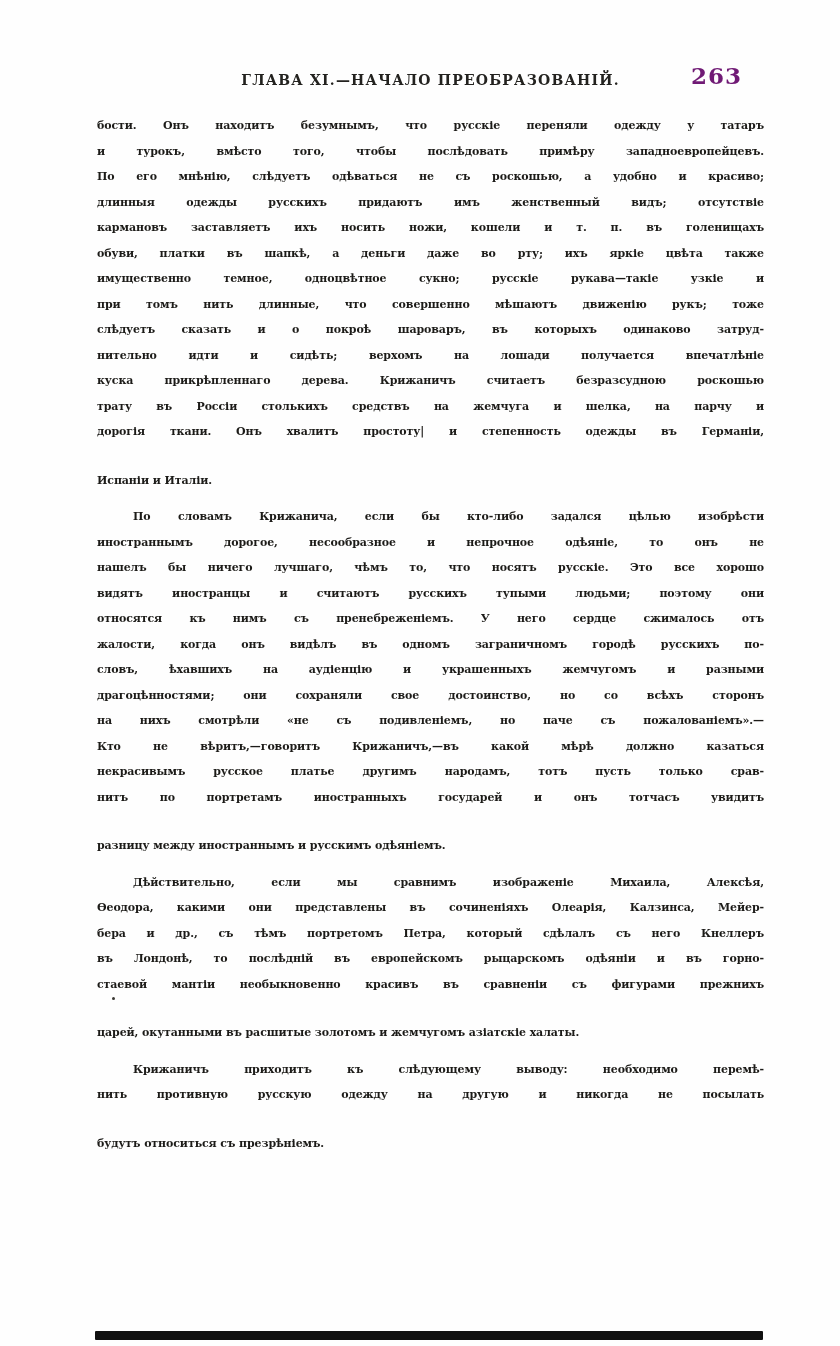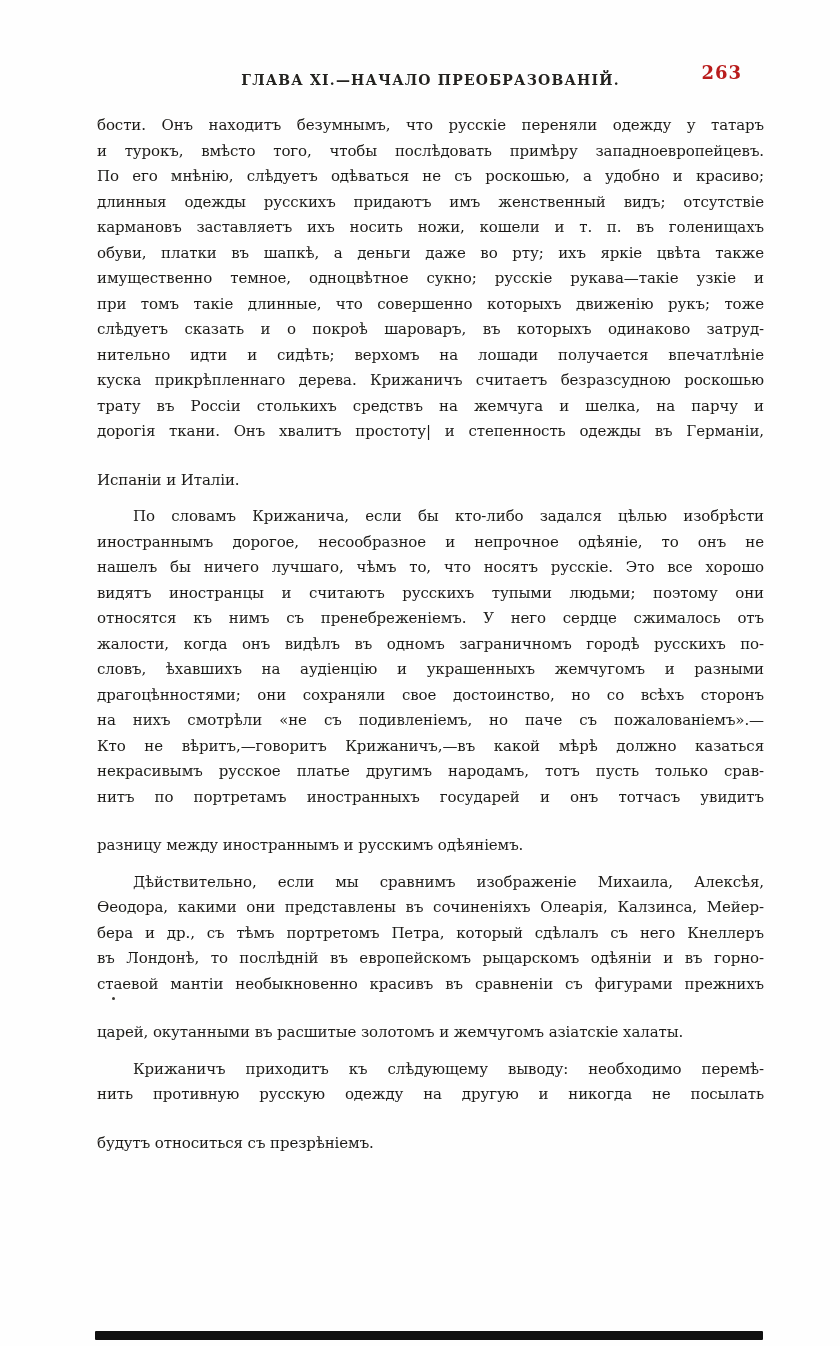--- a/index.html
+++ b/index.html
@@ -27,37 +27,37 @@
     letter-spacing: 1.2px;
     color: #23221f;
     white-space: nowrap;
   }
   .page-number {
     position: absolute;
     top: 62px;
     left: 686px;
     width: 56px;
     text-align: right;
-    font-size: 18px;
+    font-size: 23px;
     font-weight: bold;
     letter-spacing: 1px;
-    color: #b91c1c;
+    color: #701a75;
   }
   .text-block {
     position: absolute;
     top: 113px;
     left: 97px;
     width: 667px;
   }
   .paragraph { margin: 0; padding: 0; }
   .line {
     height: 25.5px;
     line-height: 25.5px;
-    font-size: 15px;
-    font-weight: normal;
+    font-size: 11px;
+    font-weight: bold;
     letter-spacing: -0.1px;
     text-align: justify;
     text-align-last: justify;
     overflow: hidden;
     white-space: nowrap;
   }
   .line.last {
     text-align-last: left;
     margin-top: 23px;
   }
@@ -93,21 +93,21 @@
 
   <div class="text-block">
       <div class="paragraph">
         <div class="line">бости. Онъ находитъ безумнымъ, что русскіе переняли одежду у татаръ</div>
         <div class="line">и турокъ, вмѣсто того, чтобы послѣдовать примѣру западноевропейцевъ.</div>
         <div class="line">По его мнѣнію, слѣдуетъ одѣваться не съ роскошью, а удобно и красиво;</div>
         <div class="line">длинныя одежды русскихъ придаютъ имъ женственный видъ; отсутствіе</div>
         <div class="line">кармановъ заставляетъ ихъ носить ножи, кошели и т. п. въ голенищахъ</div>
         <div class="line">обуви, платки въ шапкѣ, а деньги даже во рту; ихъ яркіе цвѣта также</div>
         <div class="line">имущественно темное, одноцвѣтное сукно; русскіе рукава—такіе узкіе и</div>
-        <div class="line">при томъ такіе длинные, что совершенно которыхъ движенію рукъ; тоже</div>
+        <div class="line">при томъ нить длинные, что совершенно мѣшаютъ движенію рукъ; тоже</div>
         <div class="line">слѣдуетъ сказать и о покроѣ шароваръ, въ которыхъ одинаково затруд-</div>
         <div class="line">нительно идти и сидѣть; верхомъ на лошади получается впечатлѣніе</div>
         <div class="line">куска прикрѣпленнаго дерева. Крижаничъ считаетъ безразсудною роскошью</div>
         <div class="line">трату въ Россіи столькихъ средствъ на жемчуга и шелка, на парчу и</div>
         <div class="line">дорогія ткани. Онъ хвалитъ простоту| и степенность одежды въ Германіи,</div>
         <div class="line last">Испаніи и Италіи.</div>
       </div>
       <div class="paragraph">
         <div class="line indent">По словамъ Крижанича, если бы кто-либо задался цѣлью изобрѣсти</div>
         <div class="line">иностраннымъ дорогое, несообразное и непрочное одѣяніе, то онъ не</div>

